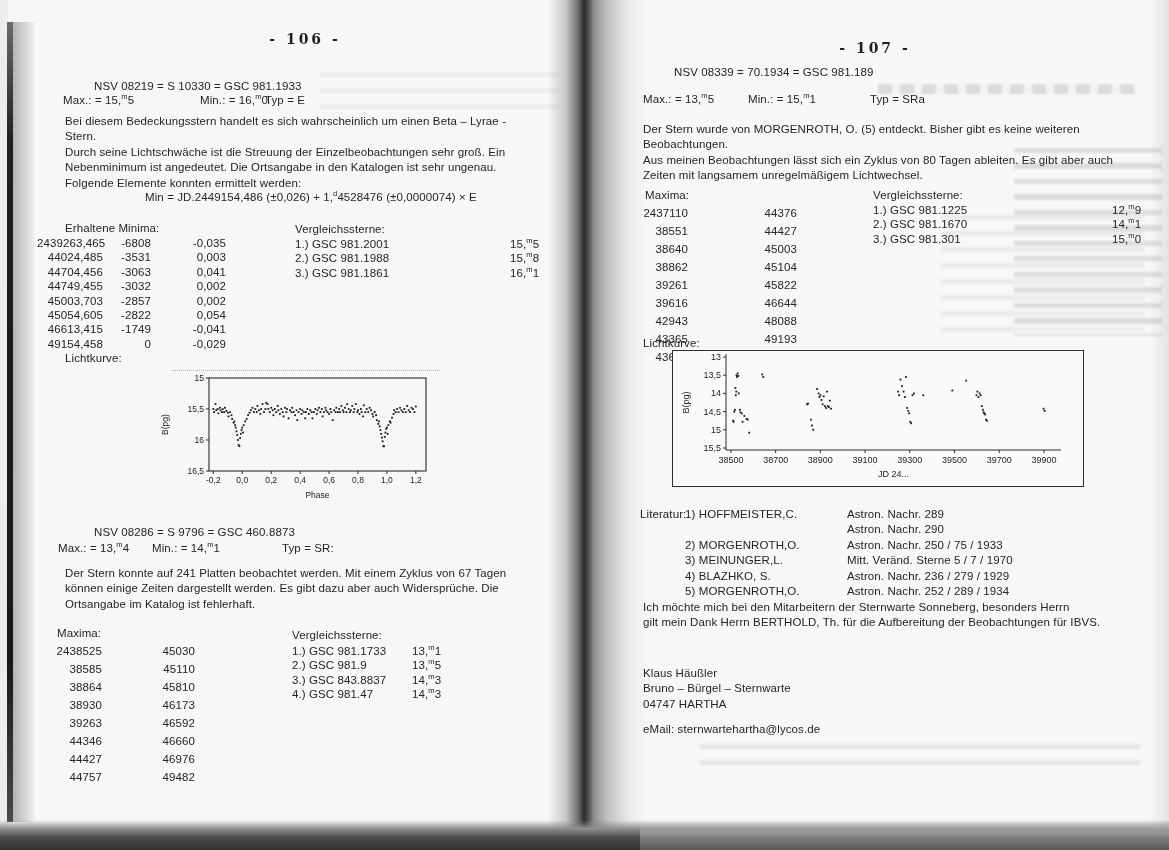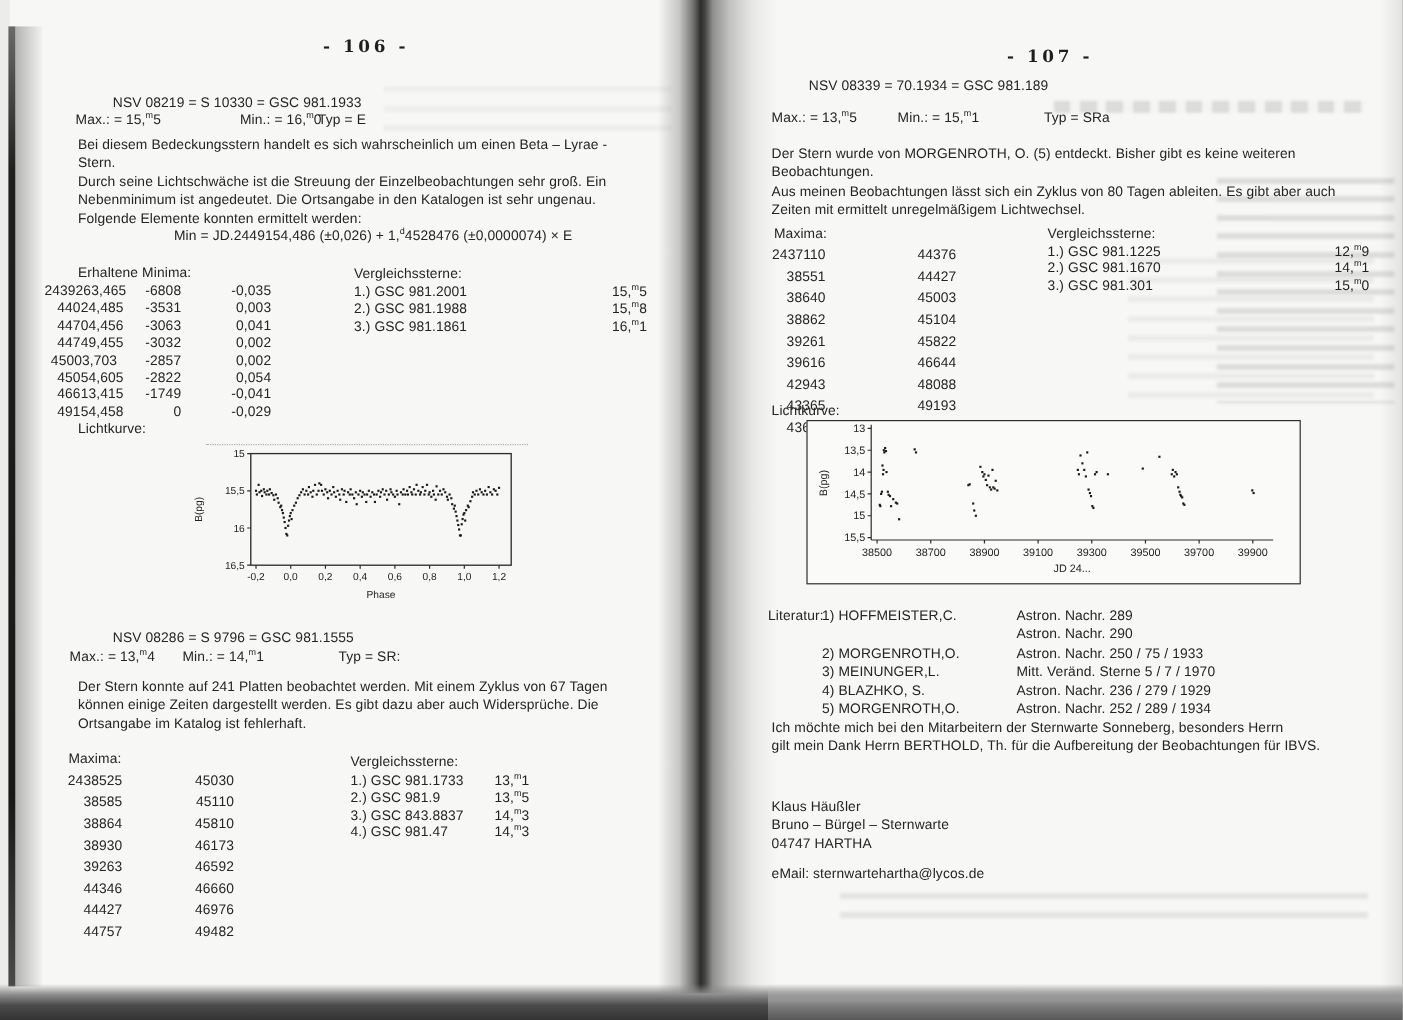--- a/index.html
+++ b/index.html
@@ -75,21 +75,21 @@
         <span class="ra" style="width:66px;">44704,456</span>
         <span class="ra" style="width:44px;margin-left:4px;">-3063</span>
         <span class="ra" style="width:50px;margin-left:25px;">0,041</span>
       </div>
         <div class="tr row">
         <span class="ra" style="width:66px;">44749,455</span>
         <span class="ra" style="width:44px;margin-left:4px;">-3032</span>
         <span class="ra" style="width:50px;margin-left:25px;">0,002</span>
       </div>
         <div class="tr row">
-        <span class="ra" style="width:66px;text-align:center;">45003,703</span>
+        <span class="ra" style="width:66px;">45003,703</span>
         <span class="ra" style="width:44px;margin-left:4px;">-2857</span>
         <span class="ra" style="width:50px;margin-left:25px;">0,002</span>
       </div>
         <div class="tr row">
         <span class="ra" style="width:66px;">45054,605</span>
         <span class="ra" style="width:44px;margin-left:4px;">-2822</span>
         <span class="ra" style="width:50px;margin-left:25px;">0,054</span>
       </div>
         <div class="tr row">
         <span class="ra" style="width:66px;">46613,415</span>
@@ -323,21 +323,21 @@
           <rect x="247.73999999999998" y="43.339999999999975" width="1.8" height="1.8" fill="#1a1a1a"></rect>
           <rect x="249.18666666666667" y="45.200000000000045" width="1.8" height="1.8" fill="#1a1a1a"></rect>
           <rect x="250.6333333333333" y="40.86000000000003" width="1.8" height="1.8" fill="#1a1a1a"></rect>
           <rect x="252.07999999999998" y="42.1" width="1.8" height="1.8" fill="#1a1a1a"></rect>
           <rect x="253.52666666666667" y="45.200000000000045" width="1.8" height="1.8" fill="#1a1a1a"></rect>
           <rect x="254.9733333333333" y="39.620000000000054" width="1.8" height="1.8" fill="#1a1a1a"></rect>
         </svg>
     </div>
 
     <div class="abs line" style="left:65px;top:525px;">
-      <span class="b">NSV 08286</span><span> = S 9796 = GSC 981.1555</span>
+      <span class="b">NSV 08286</span><span> = S 9796 = GSC 460.8873</span>
     </div>
     <div class="abs" style="left:58px;top:541px;width:420px;height:16px;">
       <span class="abs line" style="left:0;">Max.: = 13,<sup class="u">m</sup>4</span>
       <span class="abs line" style="left:94px;">Min.: = 14,<sup class="u">m</sup>1</span>
       <span class="abs line" style="left:224px;">Typ = SR:</span>
     </div>
     <div class="abs" style="left:65px;top:566px;">
 
     <div class="line">Der Stern konnte auf 241 Platten beobachtet werden. Mit einem Zyklus von 67 Tagen</div>
         <div class="line">können einige Zeiten dargestellt werden. Es gibt dazu aber auch Widersprüche. Die</div>
@@ -386,21 +386,21 @@
     <div class="abs" style="left:643px;top:92px;width:450px;height:16px;">
       <span class="abs line" style="left:0;">Max.: = 13,<sup class="u">m</sup>5</span>
       <span class="abs line" style="left:105px;">Min.: = 15,<sup class="u">m</sup>1</span>
       <span class="abs line" style="left:227px;">Typ = SRa</span>
     </div>
     <div class="abs" style="left:643px;top:122px;">
 
     <div class="line">Der Stern wurde von MORGENROTH, O. (5) entdeckt. Bisher gibt es keine weiteren</div>
         <div class="line">Beobachtungen.</div>
         <div class="line">Aus meinen Beobachtungen lässt sich ein Zyklus von 80 Tagen ableiten. Es gibt aber auch</div>
-        <div class="line">Zeiten mit ermittelt unregelmäßigem Lichtwechsel.</div>
+        <div class="line">Zeiten mit langsamem unregelmäßigem Lichtwechsel.</div>
       </div>
 
     <div class="abs line" style="left:645px;top:188px;">Maxima:</div>
     <div class="abs row" style="left:642px;top:203px;">
       <div style="width:46px;">
         
       <div class="tr ra" style="width:46px;">2437110</div><div class="tr ra" style="width:46px;">38551</div><div class="tr ra" style="width:46px;">38640</div><div class="tr ra" style="width:46px;">38862</div><div class="tr ra" style="width:46px;">39261</div><div class="tr ra" style="width:46px;">39616</div><div class="tr ra" style="width:46px;">42943</div><div class="tr ra" style="width:46px;">43365</div><div class="tr ra" style="width:46px;">43615</div></div>
       <div style="width:40px;margin-left:69px;">
         
       <div class="tr ra" style="width:40px;">44376</div><div class="tr ra" style="width:40px;">44427</div><div class="tr ra" style="width:40px;">45003</div><div class="tr ra" style="width:40px;">45104</div><div class="tr ra" style="width:40px;">45822</div><div class="tr ra" style="width:40px;">46644</div><div class="tr ra" style="width:40px;">48088</div><div class="tr ra" style="width:40px;">49193</div></div>

